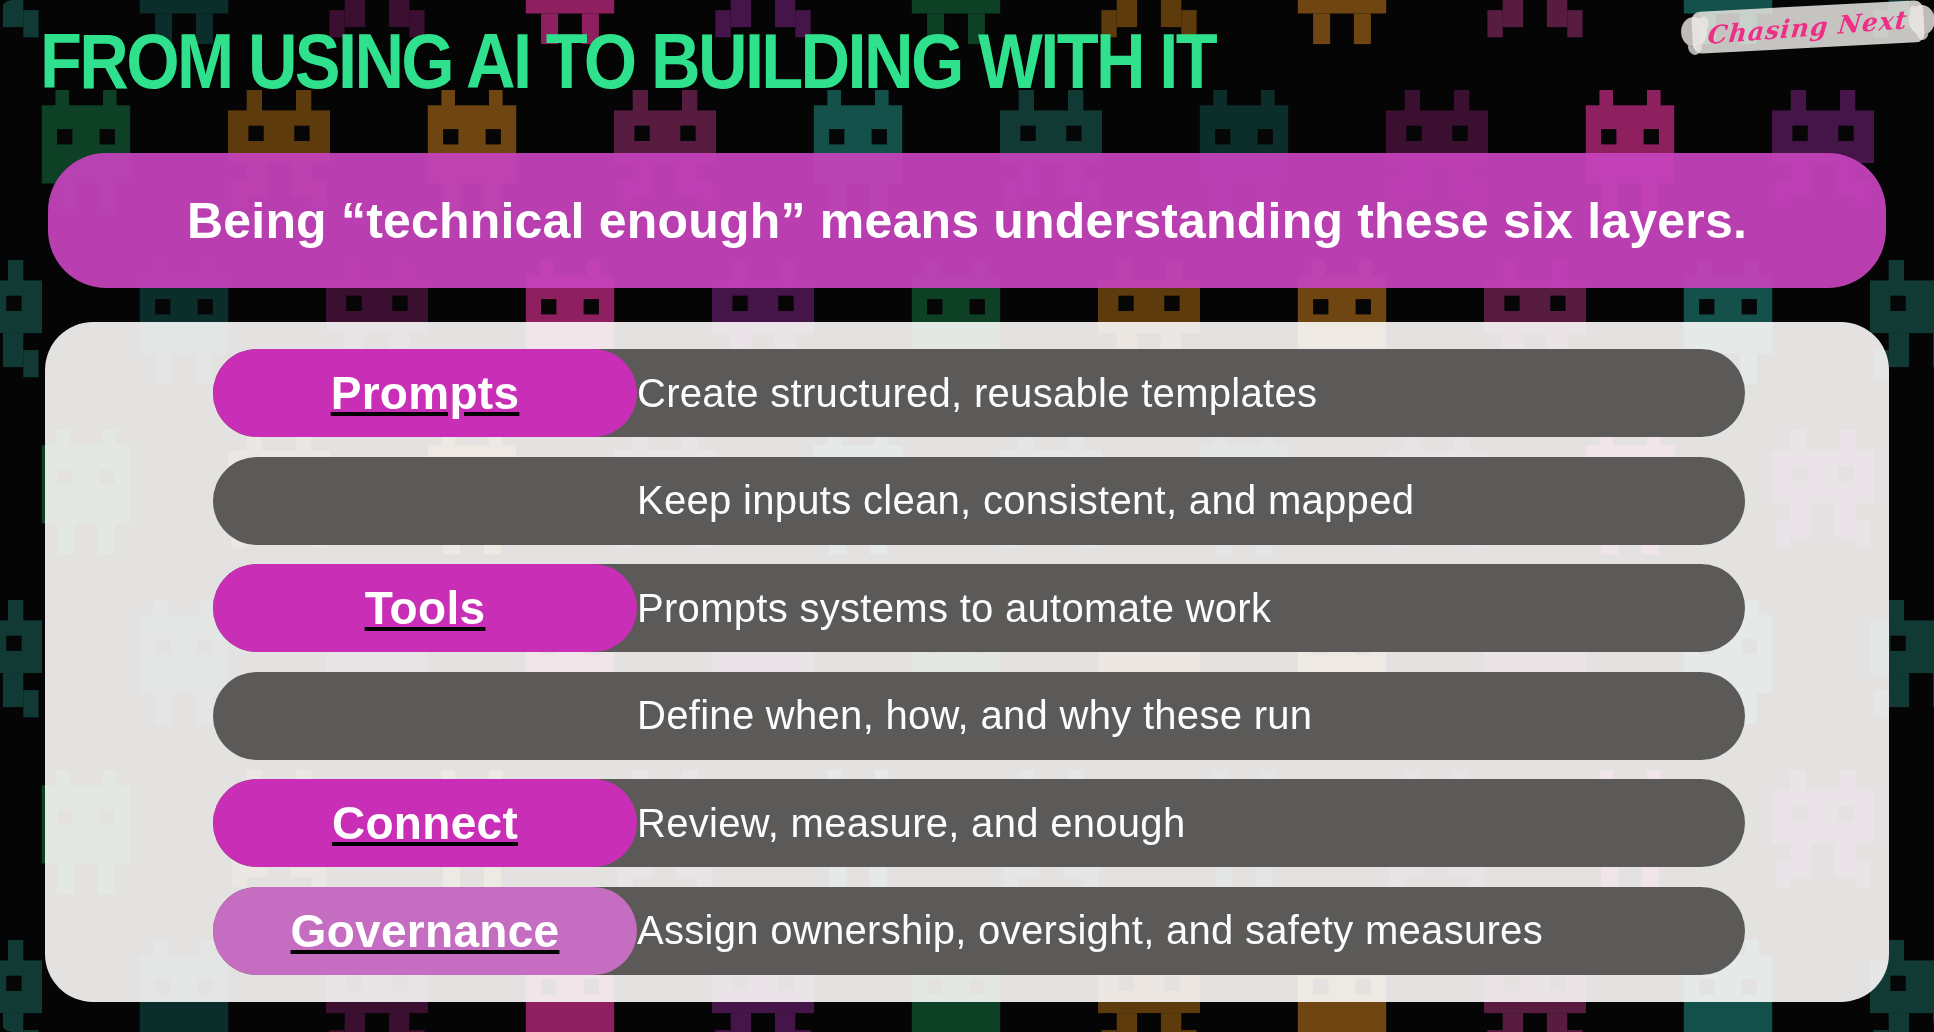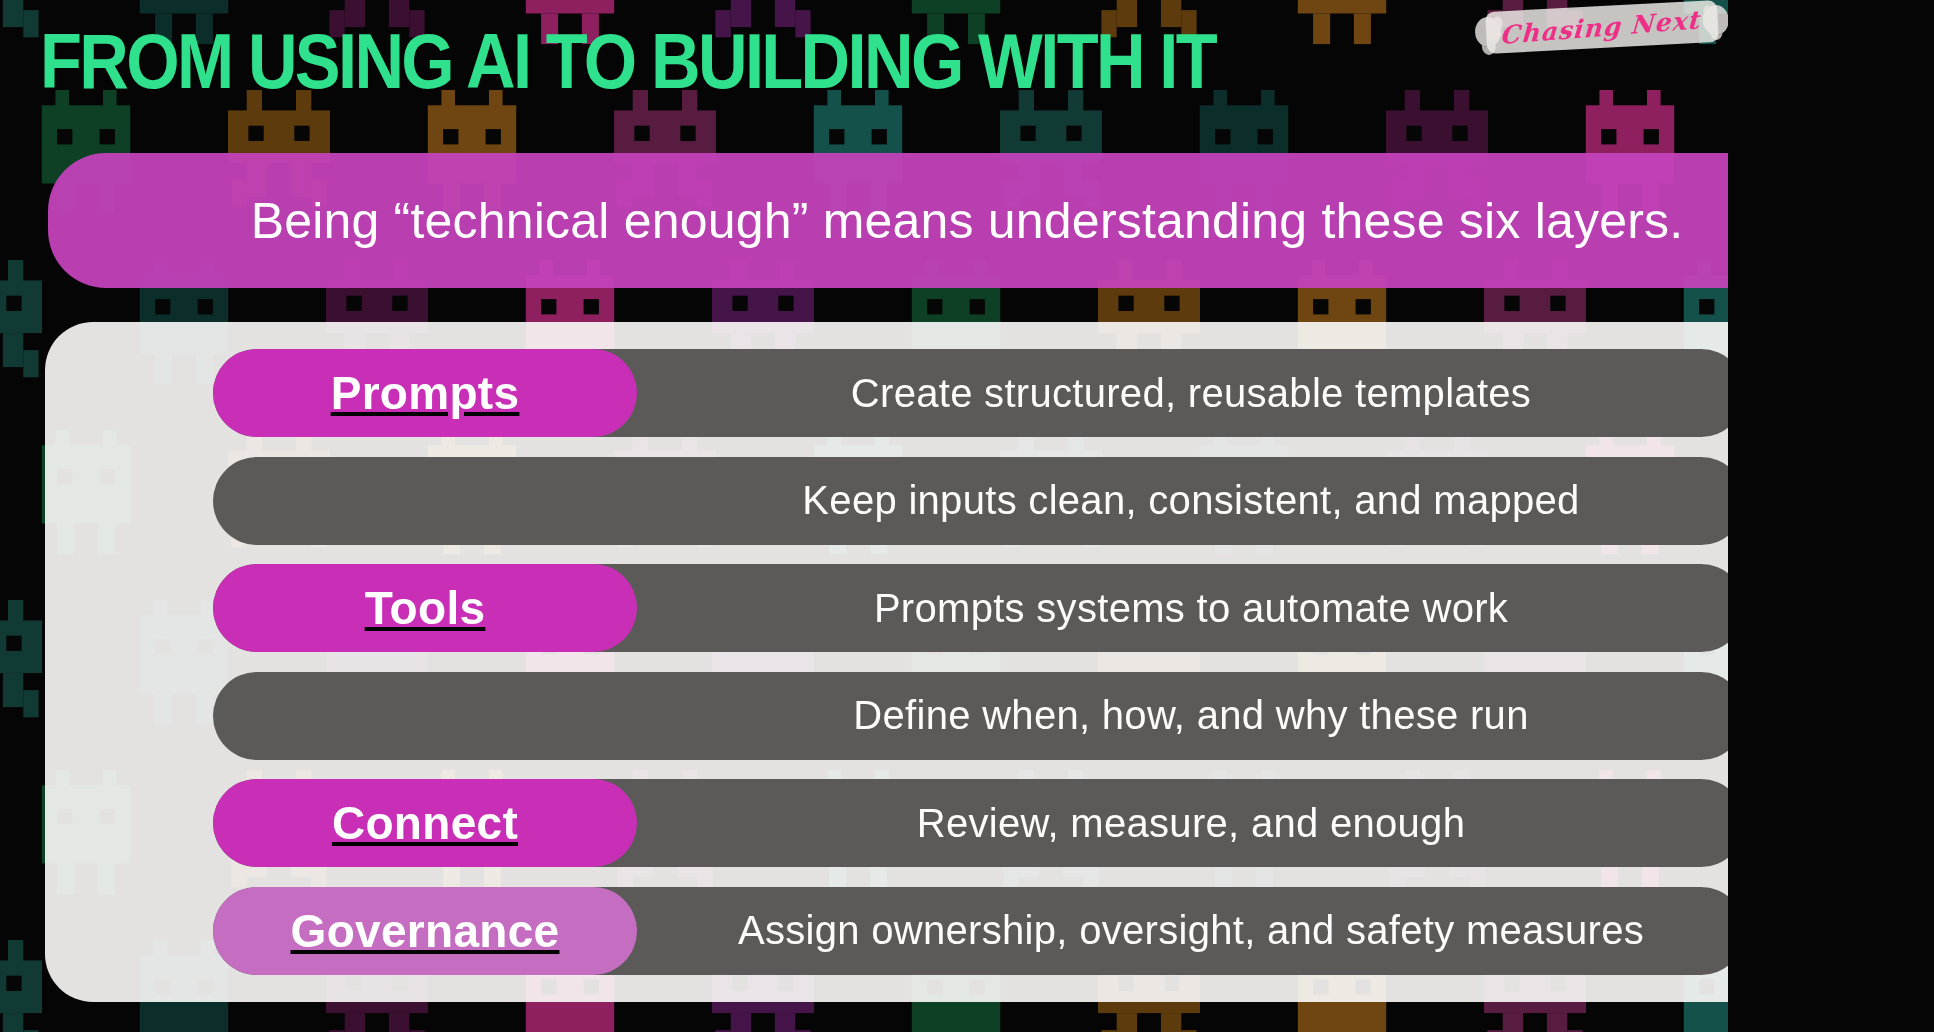--- a/index.html
+++ b/index.html
@@ -1,19 +1,20 @@
 <!DOCTYPE html>
 <html style="--background: #050505; --title-green: #2fe08c; --banner-magenta: #b93caf; --pill-bright: #c92fb6; --pill-light: #c56dc0; --bar-gray: #5b5a58; --panel-gray: #e8e7e6; --logo-pink: #ee2f87;"><head>
 <meta charset="utf-8">
 <style>
   html,body{margin:0;padding:0;background:#050505;}
   .stage{
-    position:relative; width:1728px; height:1032px; overflow:hidden;
+    position:relative; width:1934px; height:1032px; overflow:hidden;
     background:var(--background,#050505);
     font-family:"Liberation Sans", sans-serif;
+    border-radius:13px;
   }
   .bg{position:absolute; inset:0; width:1934px; height:1032px; display:block;}
 
   
   .title{
     position:absolute; left:40px; top:22px; margin:0;
     font-size:78px; font-weight:700; letter-spacing:-3px; line-height:1;
     color:var(--title-green,#2fe08c); white-space:nowrap;
     transform:scaleX(0.88); transform-origin:left top;
   }
@@ -36,34 +37,34 @@
     transform:skewX(-10deg) rotate(-1.5deg); letter-spacing:1px; white-space:nowrap;
   }
 
   
   .banner{
     position:absolute; left:48px; top:153px; width:1838px; height:135px;
     background:rgba(197,66,187,0.94); border-radius:58px;
     display:flex; align-items:center; justify-content:center;
   }
   .banner span{
-    color:#ffffff; font-size:50px; font-weight:400; letter-spacing:0.2px; white-space:nowrap;
+    color:#ffffff; font-size:50px; font-weight:700; letter-spacing:0.2px; white-space:nowrap;
   }
 
   
   .panel{
     position:absolute; left:45px; top:322px; width:1844px; height:680px;
     background:rgba(252,251,249,0.9); border-radius:48px;
     box-sizing:border-box; padding:27px 144px 0 168px;
     display:flex; flex-direction:column; gap:19.5px;
   }
   .row{position:relative; height:88px; flex:none;}
   .bar{
     position:absolute; inset:0; background:var(--bar-gray,#5b5a58); border-radius:44px;
-    display:flex; align-items:center; justify-content:center;
+    display:flex; align-items:center; 
     box-sizing:border-box; padding-left:424px;
   }
   .desc{
     color:#fcfcfc; font-size:40px; font-weight:400; letter-spacing:0.3px; white-space:nowrap;
   }
   .pill{
     position:absolute; left:0; top:0; width:424px; height:88px; border-radius:44px;
     display:flex; align-items:center; justify-content:center;text-decoration:underline;
   }
   .pill.bright{background:var(--pill-bright,#c92fb6);}

